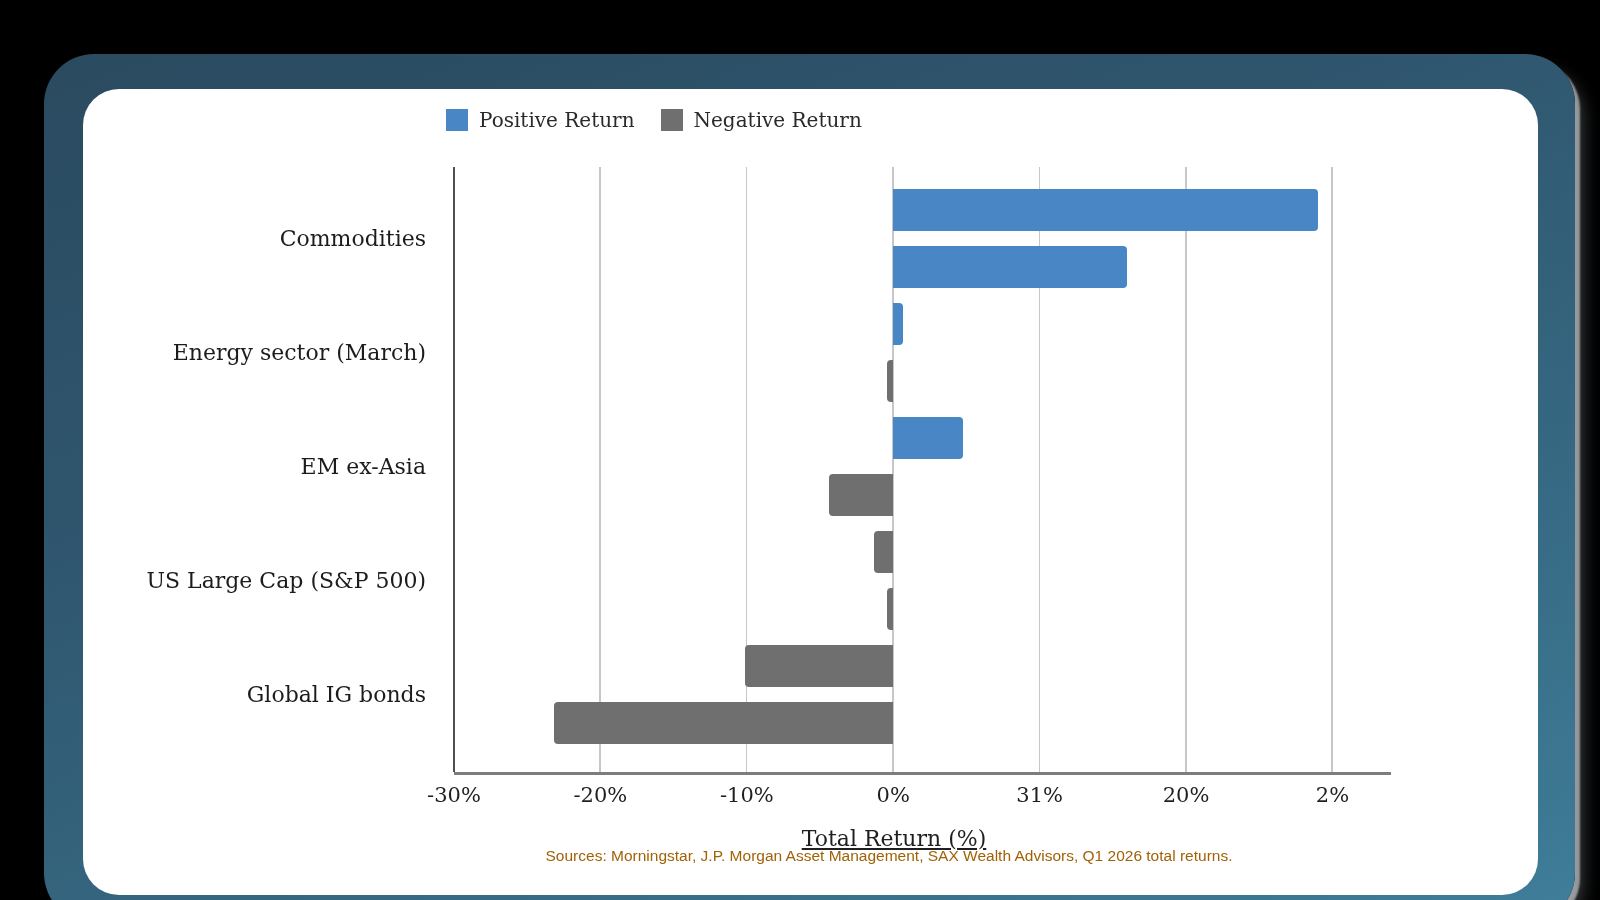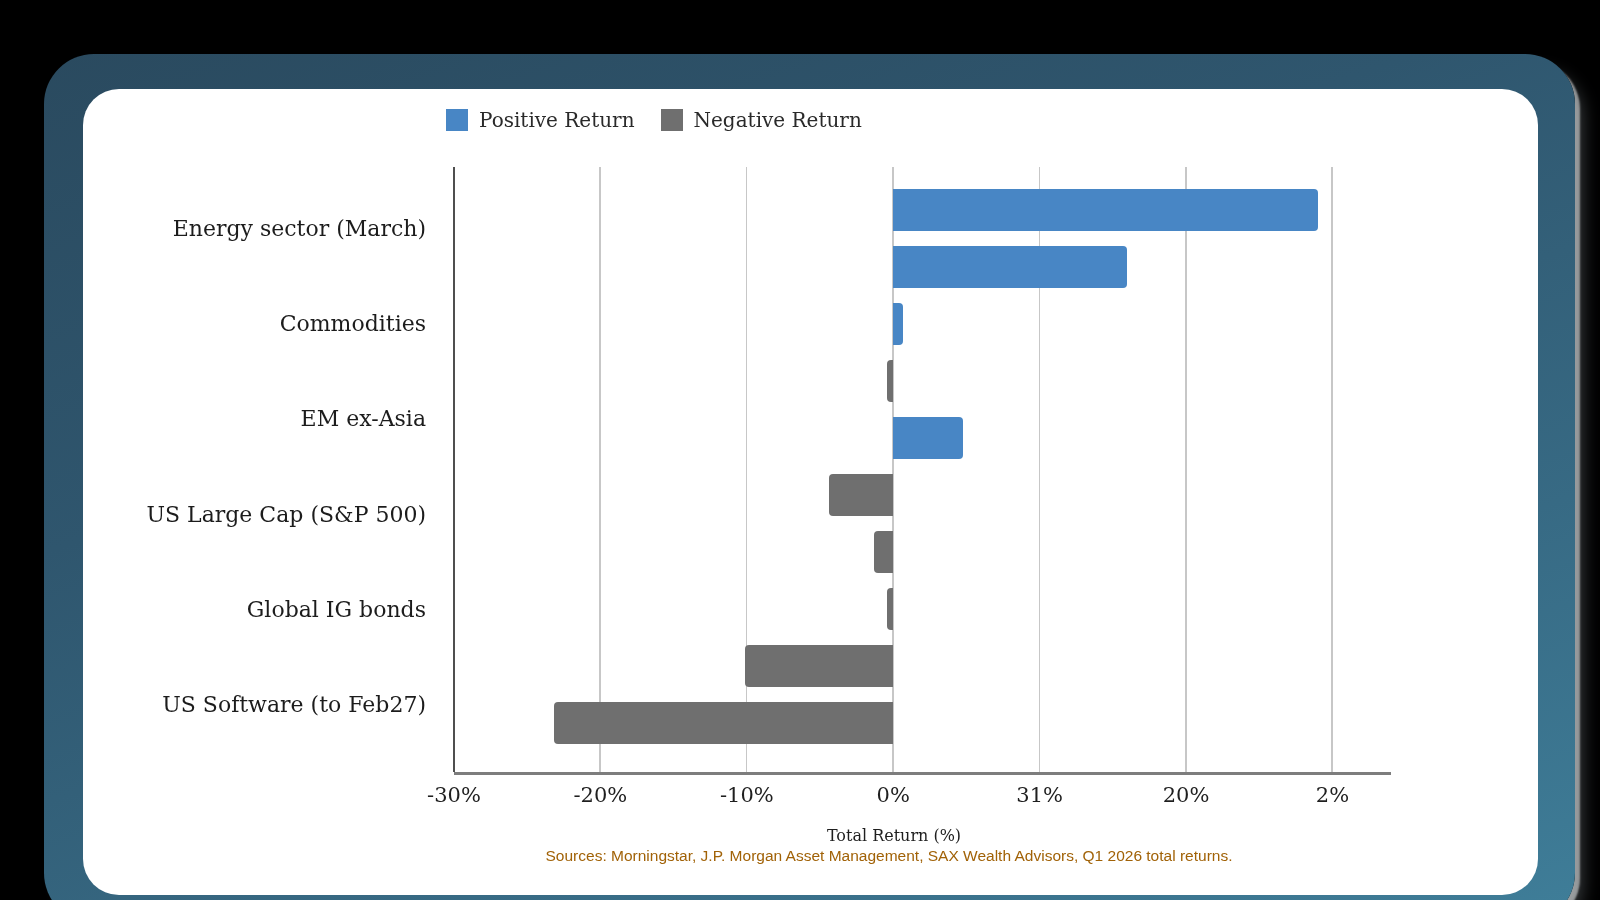--- a/index.html
+++ b/index.html
@@ -29,21 +29,21 @@
   .rows{position:absolute;left:0;top:0;width:100%;height:607px;box-sizing:border-box;
         padding:14px 0 22px 0;display:flex;flex-direction:column;z-index:2;}
   .row{flex:1;position:relative;}
   .bar{position:absolute;top:50%;transform:translateY(-50%);height:42px;}
   .bar.pos{border-radius:0 4px 4px 0;}
   .bar.neg{border-radius:4px 0 0 4px;}
   .tick-label{position:absolute;top:616px;transform:translateX(-50%);
               font-size:21px;color:#1f1f1f;white-space:nowrap;}
 
   .xlabel{position:absolute;left:811px;top:737px;transform:translateX(-50%);
-          font-size:16px;color:#1f1f1f;white-space:nowrap;}
+          font-size:22px;color:#1f1f1f;white-space:nowrap;text-decoration:underline;}
   .source{position:absolute;left:806px;top:758px;transform:translateX(-50%);
           font-family:"Liberation Sans","DejaVu Sans",sans-serif;font-size:15.5px;color:#a16207;white-space:nowrap;}
 </style>
 </head>
 <body>
 
 <div class="stage">
   <div class="slide">
     <div class="card">
 
@@ -53,26 +53,25 @@
           <span class="legend-label">Positive Return</span>
         </div>
         <div class="legend-item">
           <span class="swatch" style="background: rgb(111, 111, 111);"></span>
           <span class="legend-label">Negative Return</span>
         </div>
       </div>
 
       <div class="chart">
         <div class="labels" id="labels">
+            <div class="cat-label">Commodities</div>
             <div class="cat-label">Energy sector (March)</div>
-            <div class="cat-label">Commodities</div>
             <div class="cat-label">EM ex-Asia</div>
             <div class="cat-label">US Large Cap (S&amp;P 500)</div>
             <div class="cat-label">Global IG bonds</div>
-            <div class="cat-label">US Software (to Feb27)</div>
           </div>
         <div class="plot" id="plot">
             <div class="spine" style="left: calc(0% - 1px); background: rgb(79, 79, 79);"></div>
             <div class="tick-label" style="left: 0%;">-30%</div>
             <div class="gridline" style="left: calc(15.625% - 1px); background: rgb(199, 199, 199);"></div>
             <div class="tick-label" style="left: 15.625%;">-20%</div>
             <div class="gridline" style="left: calc(31.25% - 1px); background: rgb(199, 199, 199);"></div>
             <div class="tick-label" style="left: 31.25%;">-10%</div>
             <div class="gridline" style="left: calc(46.875% - 1px); background: rgb(199, 199, 199);"></div>
             <div class="tick-label" style="left: 46.875%;">0%</div>

